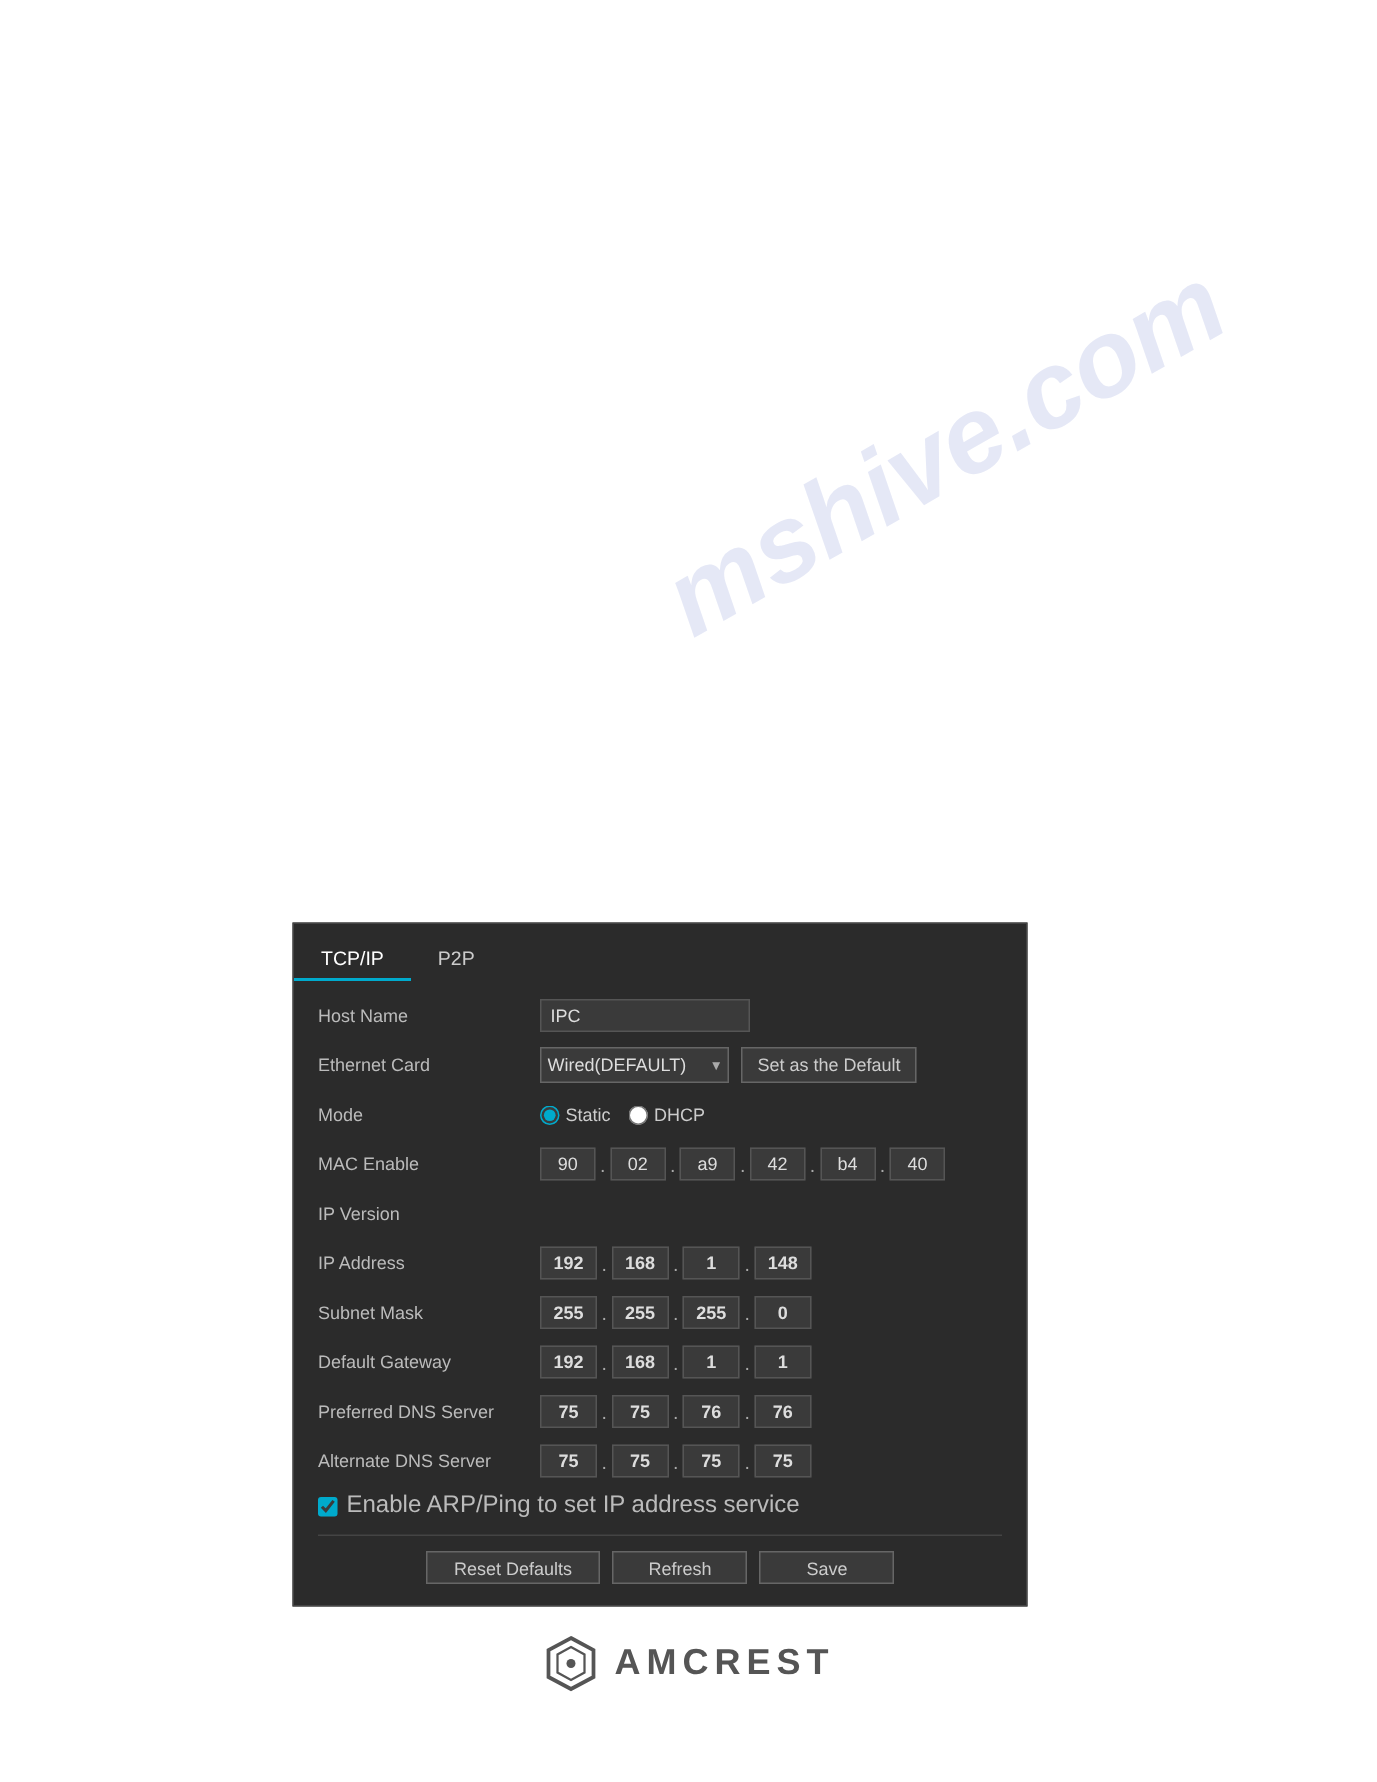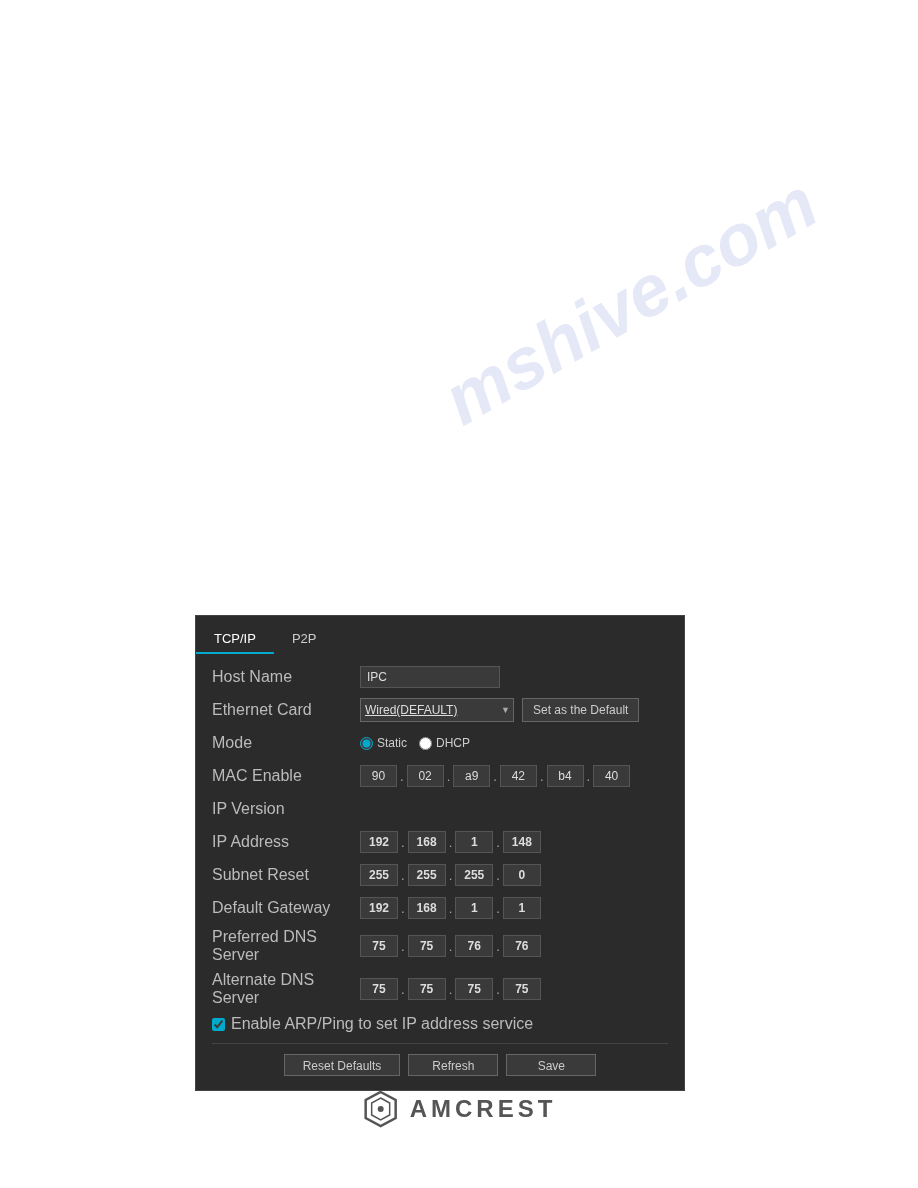--- a/index.html
+++ b/index.html
@@ -65,21 +65,21 @@
     .form-row {
       display: flex;
       align-items: center;
       margin-bottom: 7px;
       min-height: 26px;
     }
 
     .form-label {
       width: 148px;
       color: #bbb;
-      font-size: 16px;
+      font-size: 12px;
       flex-shrink: 0;
     }
 
     .form-value {
       display: flex;
       align-items: center;
       flex: 1;
     }
 
     input[type="text"] {
@@ -278,21 +278,21 @@
         <div class="form-label">Host Name</div>
         <div class="form-value">
           <input type="text" class="host-input" value="IPC" style="">
         </div>
       </div>
 
       <div class="form-row">
         <div class="form-label">Ethernet Card</div>
         <div class="form-value">
           <div class="select-wrapper">
-            <select style="width:154px;text-decoration:underline;">
+            <select style="width:126px;">
               <option>Wired(DEFAULT)</option>
             </select>
           </div>
           <button class="set-default-btn">Set as the Default</button>
         </div>
       </div>
 
       <div class="form-row">
         <div class="form-label">Mode</div>
         <div class="form-value">
@@ -341,21 +341,21 @@
             <input type="text" class="ip-seg" value="168" style="">
             <span class="dot-sep">.</span>
             <input type="text" class="ip-seg" value="1" style="">
             <span class="dot-sep">.</span>
             <input type="text" class="ip-seg" value="148" style="">
           </div>
         </div>
       </div>
 
       <div class="form-row">
-        <div class="form-label">Subnet Reset</div>
+        <div class="form-label">Subnet Mask</div>
         <div class="form-value">
           <div class="ip-fields">
             <input type="text" class="ip-seg" value="255" style="">
             <span class="dot-sep">.</span>
             <input type="text" class="ip-seg" value="255" style="">
             <span class="dot-sep">.</span>
             <input type="text" class="ip-seg" value="255" style="">
             <span class="dot-sep">.</span>
             <input type="text" class="ip-seg" value="0" style="">
           </div>

